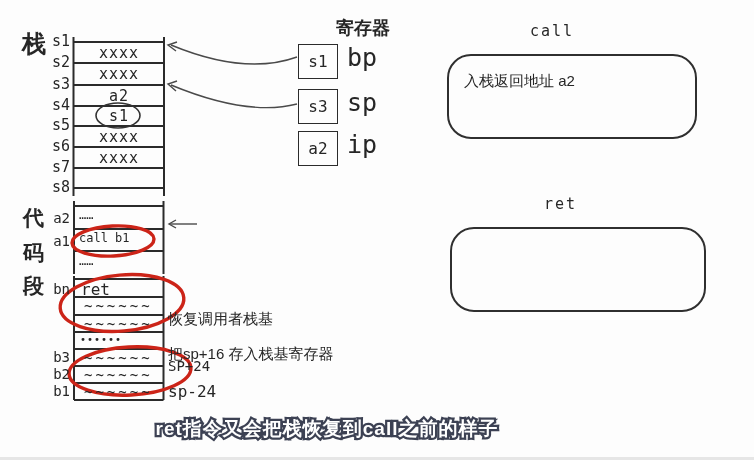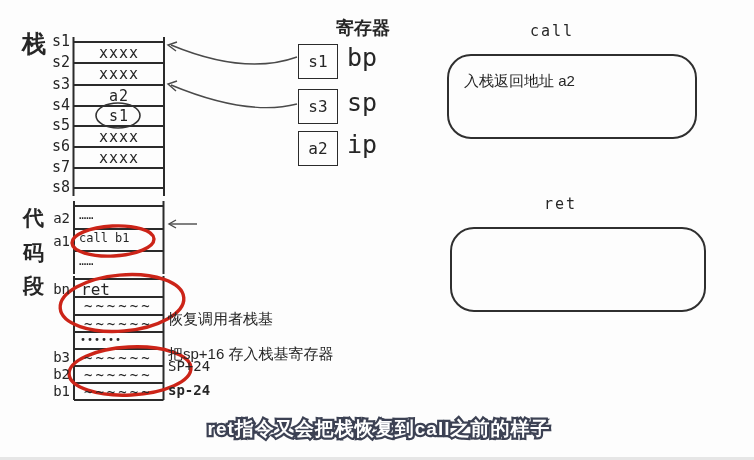--- a/index.html
+++ b/index.html
@@ -23,26 +23,25 @@
     border:1.7px solid #2b2b2b;display:flex;align-items:center;justify-content:center;
     font-size:16px;background:#fdfdfd;
   }
   .regname{left:347px;font-size:25px;}
   .bigbox{
     position:absolute;border:2.2px solid #2f2f2f;border-radius:24px;background:#fdfdfd;
   }
   .boxline{font-size:15px;}
   .boxtitle{font-size:15px;letter-spacing:2px;}
   #subtitle{
-    left:12px;top:416px;width:654px;text-align:center;
+    left:0;top:416px;width:654px;text-align:center;
     font-size:19px;font-weight:bold;color:#ffffff;
     -webkit-text-stroke:4.5px #3d4254;paint-order:stroke fill;
     text-shadow:0 0 2px #3d4254;
     letter-spacing:1px;
-    padding-left:40px;
   }
   #bottom-edge{left:0;bottom:0;width:754px;height:3px;background:#e6e6e6;}
 </style>
 </head>
 <body>
 
 <div id="frame">
 
   <svg class="layer" width="754" height="460" viewBox="0 0 754 460">
 
@@ -151,21 +150,21 @@
   <div class="abs mono ink tilde-row" style="left:84px;top:298px">~~~~~~</div>
   <div class="abs mono ink tilde-row" style="left:84px;top:316px">~~~~~~</div>
   <div class="abs mono ink" style="left:80px;top:334px;font-size:10px;letter-spacing:1px;">••••••</div>
   <div class="abs mono ink tilde-row" style="left:84px;top:350px">~~~~~~</div>
   <div class="abs mono ink tilde-row" style="left:84px;top:367px">~~~~~~</div>
   <div class="abs mono ink tilde-row" style="left:84px;top:384px">~~~~~~</div>
 
   <div class="abs mono ink" style="left:168px;top:310px;font-size:14px;margin-top:48px;">SP+24</div>
   <div class="abs cjk ink note" style="left:168px;top:310px">恢复调用者栈基</div>
   <div class="abs cjk ink note" style="left:168px;top:345px">把sp+16 存入栈基寄存器</div>
-  <div class="abs mono ink" style="left:168px;top:382px;font-size:14px;font-weight:bold;">sp-24</div>
+  <div class="abs mono ink" style="left:168px;top:382px;font-size:16px;">sp-24</div>
 
   <div class="abs mono ink boxtitle" style="left:530px;top:22px;">call</div>
   <div class="bigbox" style="left:447px;top:54px;width:246px;height:81px;">
     <div class="abs cjk ink boxline" style="left:15px;top:16px">入栈返回地址 a2</div>
   </div>
 
   <div class="abs mono ink boxtitle" style="left:544px;top:195px;">ret</div>
   <div class="bigbox" style="left:450px;top:227px;width:252px;height:81px;">
   </div>
 

